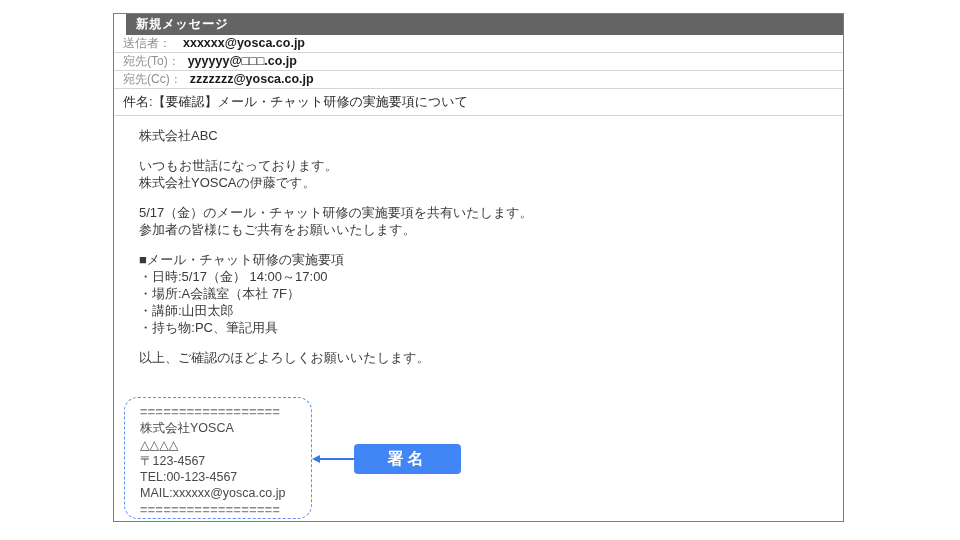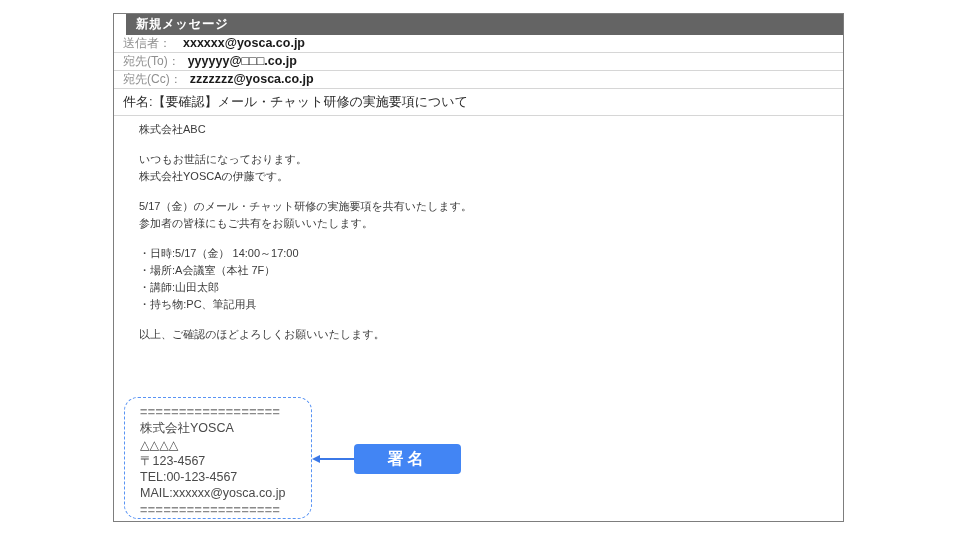--- a/index.html
+++ b/index.html
@@ -23,21 +23,21 @@
     padding-left:9px; display:flex; align-items:center; font-size:12px;
   }
   .flabel { color:#8f8f8f; min-width:52px; }
   .fvalue { color:#1a1a1a; font-weight:bold; margin-left:8px; font-size:12.5px; }
 
   .subject-row {
     height:27px; line-height:26px; border-bottom:1px solid #d6d6d6;
     padding-left:9px; font-size:13px; color:#2b2b2b;
   }
 
-  .body-area { padding:5px 20px 0 25px; font-size:11px; color:#3a3a3a; }
+  .body-area { padding:5px 20px 0 25px; font-size:13px; color:#3a3a3a;margin-top:6px; }
   .bline { height:17px; line-height:17px; white-space:pre; }
   .bline.blank { height:13px; }
 
   .sig-box {
     position:absolute; left:10px; top:383px; width:188px; height:122px;
     border:1.5px dashed #5893f4; border-radius:14px;
     padding:6px 0 0 15px; font-size:12.5px; color:#4a4a4a; background:transparent;
   }
   .sline { height:16.3px; line-height:16.3px; white-space:pre; }
   .sline.eq { color:#8a8a8a; letter-spacing:0.5px; font-weight:bold; }
@@ -89,20 +89,21 @@
 
   <div class="body-area">
     <div class="bline">株式会社ABC</div>
     <div class="bline blank"></div>
     <div class="bline">いつもお世話になっております。</div>
     <div class="bline">株式会社YOSCAの伊藤です。</div>
     <div class="bline blank"></div>
     <div class="bline">5/17（金）のメール・チャット研修の実施要項を共有いたします。</div>
     <div class="bline">参加者の皆様にもご共有をお願いいたします。</div>
     <div class="bline blank"></div>
+    <div class="bline">■メール・チャット研修の実施要項</div>
     <div class="bline">・日時:5/17（金） 14:00～17:00</div>
     <div class="bline">・場所:A会議室（本社 7F）</div>
     <div class="bline">・講師:山田太郎</div>
     <div class="bline">・持ち物:PC、筆記用具</div>
     <div class="bline blank"></div>
     <div class="bline">以上、ご確認のほどよろしくお願いいたします。</div>
   </div>
 
   <div class="sig-box">
     <div class="sline eq">==================</div>

